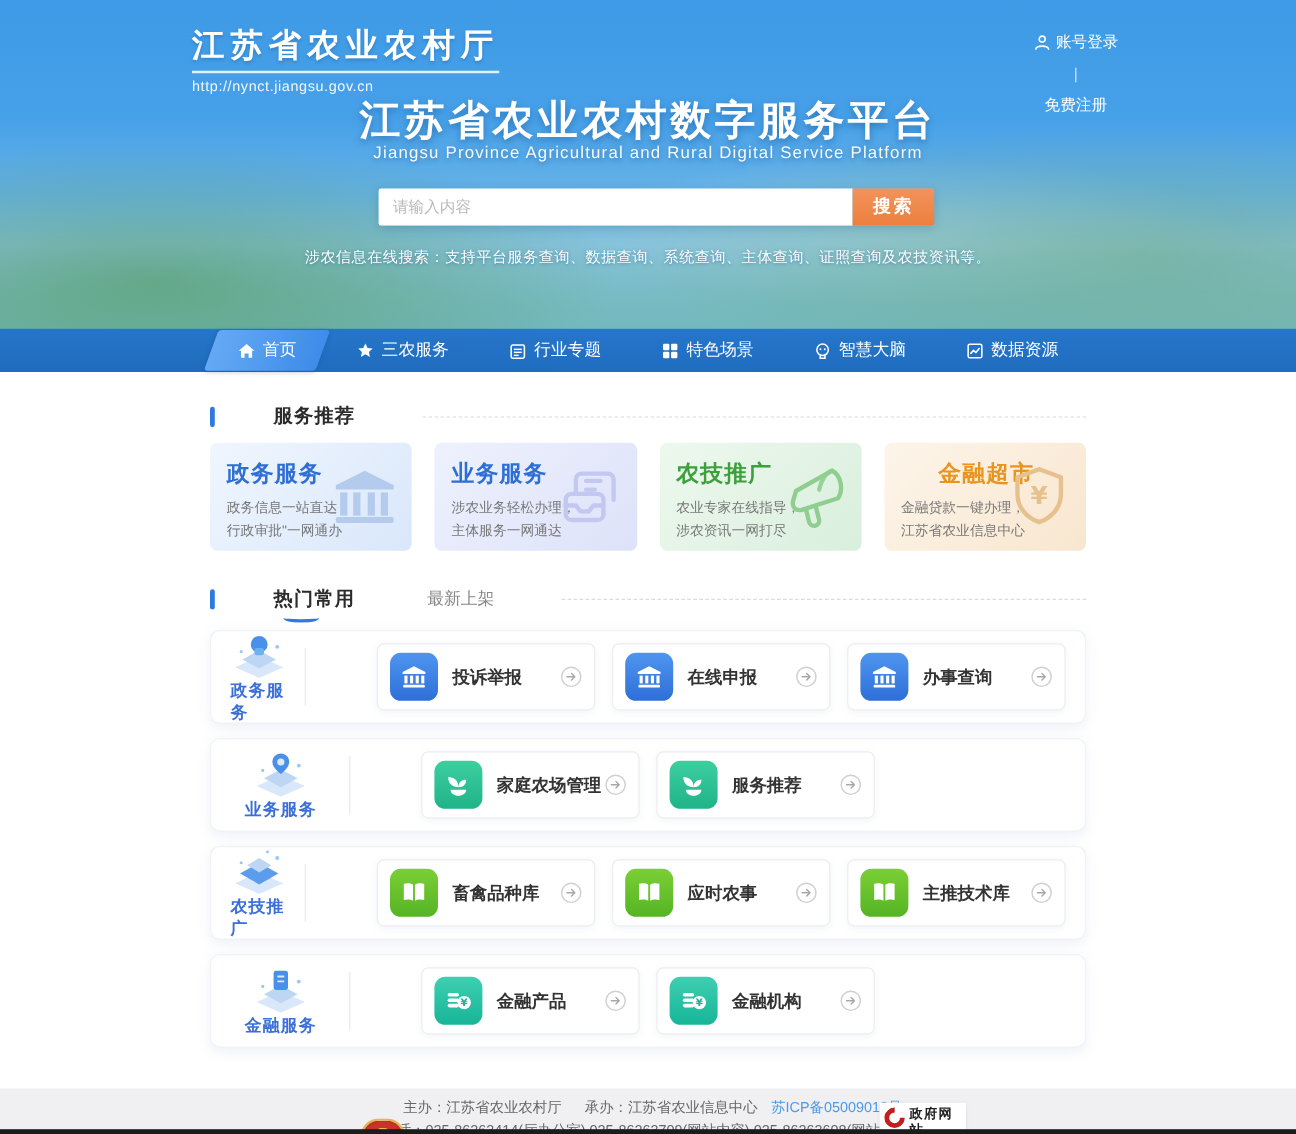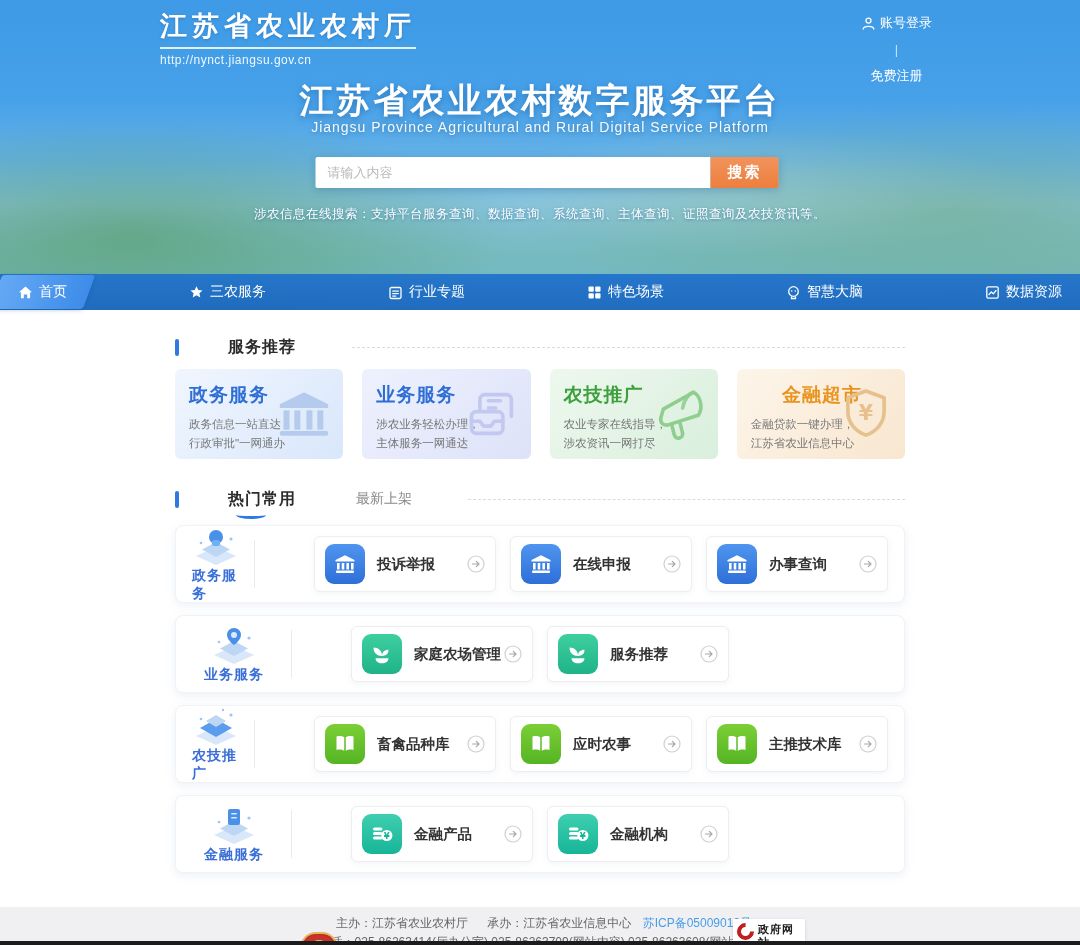--- a/index.html
+++ b/index.html
@@ -8,38 +8,38 @@
 
   
   .hero { position:relative; width:1080px; height:310px;
     background:
       radial-gradient(ellipse 620px 190px at 12% 76%, rgba(78,150,84,.55), transparent 62%),
       radial-gradient(ellipse 700px 170px at 88% 68%, rgba(105,165,115,.48), transparent 62%),
       radial-gradient(ellipse 980px 240px at 50% 103%, rgba(110,185,195,.55), transparent 72%),
       radial-gradient(ellipse 400px 90px at 70% 62%, rgba(255,255,255,.22), transparent 70%),
       linear-gradient(180deg,#3e9ae6 0%,#47a1e9 32%,#66b2e6 52%,#8ac4e0 66%,#7cbcc0 82%,#6eb2b8 100%);
   }
-  .topbar { position:absolute; top:8px; left:160px; right:148px; display:flex; justify-content:space-between; align-items:flex-start; }
+  .topbar { position:absolute; top:20px; left:160px; right:148px; display:flex; justify-content:space-between; align-items:flex-start; }
   .logo-cn { font-family:"DejaVu Serif","Liberation Serif",serif; font-size:27px; font-weight:bold; color:#fff; letter-spacing:5px; text-shadow:0 1px 3px rgba(30,90,150,.4); border-bottom:2px solid rgba(255,255,255,.85); padding-bottom:3px; display:inline-block; }
   .logo-url { font-size:12px; color:rgba(255,255,255,.92); margin-top:4px; letter-spacing:.5px; }
   .top-links { display:flex; align-items:center; gap:10px; color:#fff; font-size:13px; margin-top:6px;flex-direction:column; }
   .top-links .lnk { color:#fff; cursor:pointer; display:flex; align-items:center; gap:4px; }
   .top-sep { color:rgba(255,255,255,.7); }
 
   .hero-title { position:absolute; top:78px; left:0; width:100%; text-align:center; color:#fff; font-size:34px; font-weight:bold; letter-spacing:3px; text-shadow:0 2px 6px rgba(25,85,150,.55); }
   .hero-sub { position:absolute; top:119px; left:0; width:100%; text-align:center; color:rgba(255,255,255,.95); font-size:14px; letter-spacing:1px; text-shadow:0 1px 4px rgba(25,85,150,.5); }
 
   .search-wrap { position:absolute; top:157px; left:50%; transform:translateX(-50%); margin-left:7px; width:463px; height:31px; display:flex; box-shadow:0 2px 8px rgba(20,70,120,.25); }
   .search-input { flex:1; border:none; outline:none; padding:0 12px; font-size:13px; color:#333; background:#fff; border-radius:2px 0 0 2px; }
   .search-input::placeholder { color:#b9b9b9; }
   .search-btn { width:68px; border:none; background:linear-gradient(180deg,#f2935c,#ec7f3e); color:#fff; font-size:15px; font-weight:bold; letter-spacing:2px; cursor:pointer; border-radius:0 2px 2px 0; }
   .search-hint { position:absolute; top:206px; left:0; width:100%; text-align:center; color:#fff; font-size:12.5px; text-shadow:0 1px 3px rgba(30,90,150,.6); letter-spacing:.5px; }
 
   
-  .nav { position:absolute; bottom:0; left:0; width:100%; height:36px; background:linear-gradient(180deg,rgba(32,113,204,.93),rgba(26,103,192,.93)); display:flex; justify-content:space-between; align-items:stretch; gap:14px; }
+  .nav { position:absolute; bottom:0; left:0; width:100%; height:36px; background:linear-gradient(180deg,rgba(32,113,204,.93),rgba(26,103,192,.93)); display:flex; justify-content:center; align-items:stretch; gap:14px; }
   .nav-item { position:relative; display:flex; align-items:center; gap:6px; color:#fff; font-size:14px; padding:0 18px; cursor:pointer; z-index:1; }
   .nav-item.active::before { content:""; position:absolute; inset:1px -4px; transform:skewX(-20deg); background:linear-gradient(90deg,#65a9f4,#3d8ce9); border-radius:3px; z-index:-1; box-shadow:0 1px 4px rgba(20,70,130,.3); }
   .nav-ic { display:inline-flex; width:15px; height:15px; }
   .nav-ic svg { width:15px; height:15px; }
 
   
   .main { width:730px; margin:0 auto; padding-top:27px; }
   .sec-head { display:flex; align-items:center; height:20px;gap:40px; }
   .sec-bar { width:4px; height:17px; background:#2e7ae0; border-radius:2px; margin-right:9px; }
   .sec-title { font-size:16px; font-weight:bold; color:#2b2b2b; letter-spacing:1px; }

